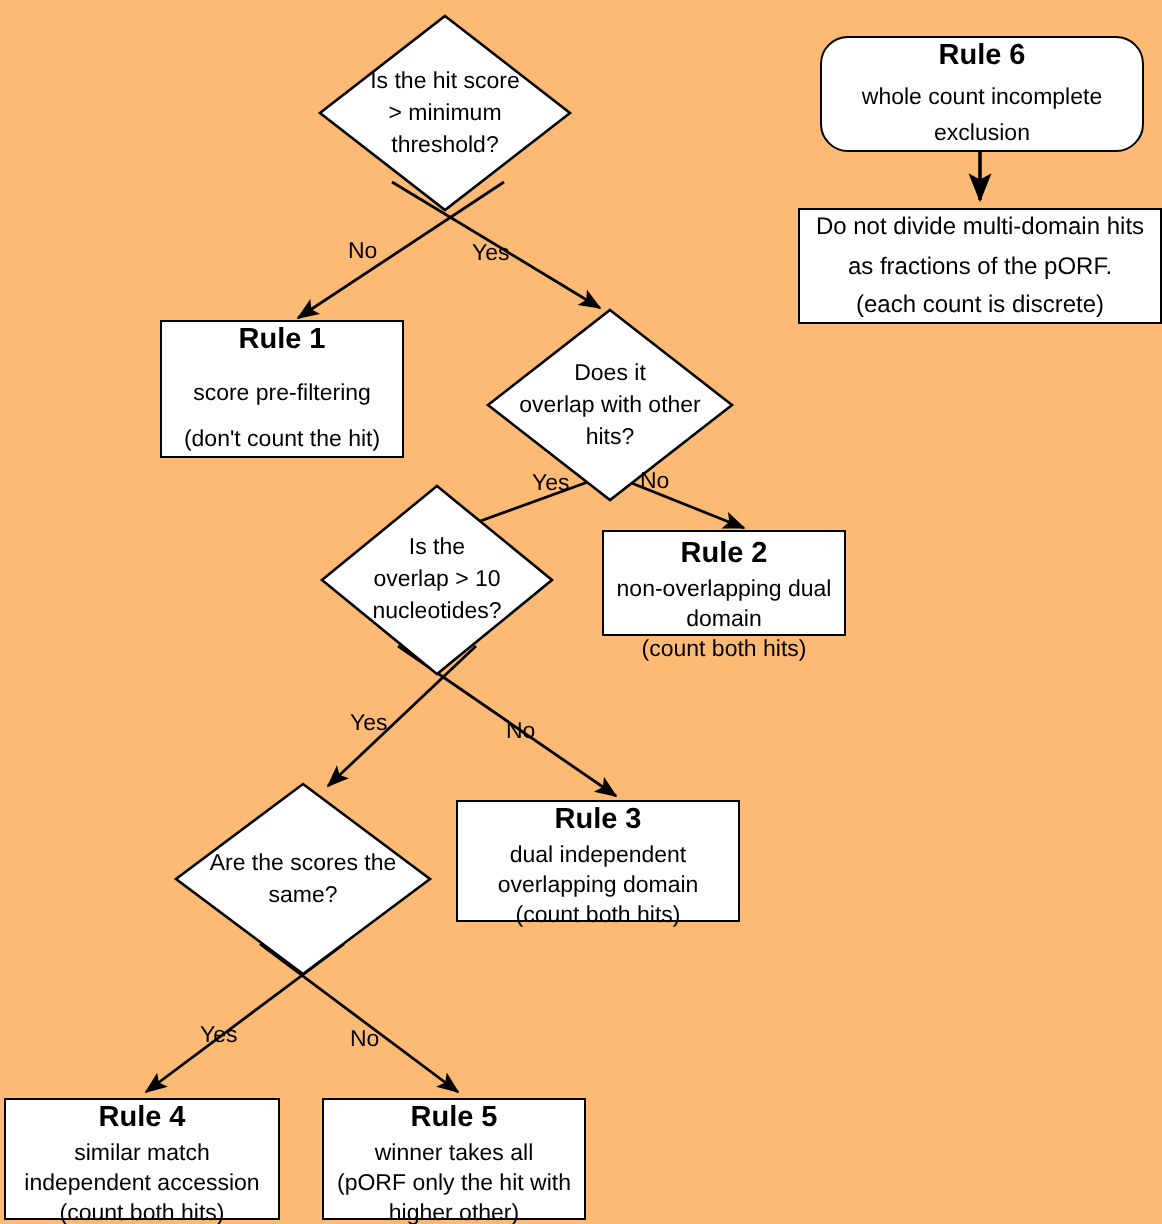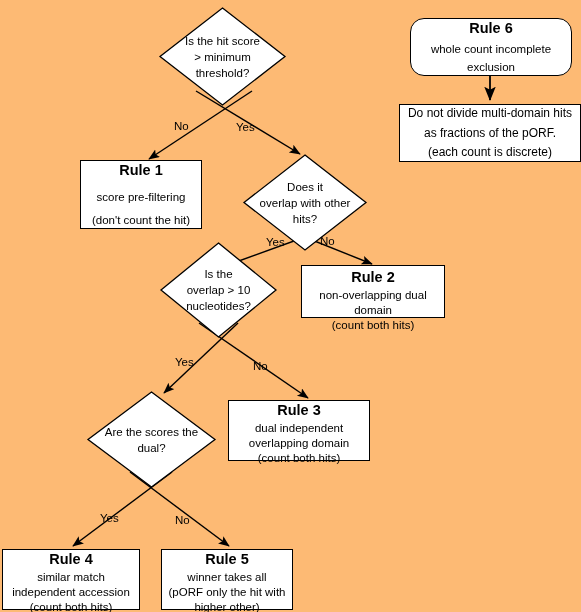--- a/index.html
+++ b/index.html
@@ -157,21 +157,21 @@
     <div class="diamond-text" style="padding-bottom:4px;">
       <span class="dl">Does it</span>
       <span class="dl">overlap with other</span>
       <span class="dl">hits?</span>
     </div>
   </div>
 
   <div class="edge-label" style="left:266px; top:236px;">Yes</div>
   <div class="edge-label" style="left:320px; top:235px;">No</div>
 
-  <div class="node rect-node" style="left:301px; top:265px; width:144px; height:53px; padding-top:2px;">
+  <div class="node rect-node" style="left:301px; top:265px; width:122px; height:53px; padding-top:2px;">
     <span class="rule-title">Rule 2</span>
     <span class="rule-line">non-overlapping dual</span>
     <span class="rule-line">domain</span>
     <span class="rule-line">(count both hits)</span>
   </div>
 
   <div class="diamond" style="left:160px; top:242px; width:117px; height:96px;">
     <svg width="117" height="96" viewBox="0 0 117 96">
       <polygon points="58.5,1 116,48 58.5,95 1,48" fill="#ffffff" stroke="#000000" stroke-width="1.3"></polygon>
     </svg>
@@ -191,21 +191,21 @@
     <span class="rule-line">overlapping domain</span>
     <span class="rule-line">(count both hits)</span>
   </div>
 
   <div class="diamond" style="left:87px; top:391px; width:129px; height:97px;">
     <svg width="129" height="97" viewBox="0 0 129 97">
       <polygon points="64.5,1 128,48.5 64.5,96 1,48.5" fill="#ffffff" stroke="#000000" stroke-width="1.3"></polygon>
     </svg>
     <div class="diamond-text" style="padding-bottom:4px;">
       <span class="dl">Are the scores the</span>
-      <span class="dl">dual?</span>
+      <span class="dl">same?</span>
     </div>
   </div>
 
   <div class="edge-label" style="left:100px; top:512px;">Yes</div>
   <div class="edge-label" style="left:175px; top:514px;">No</div>
 
   <div class="node rect-node" style="left:2px; top:549px; width:138px; height:61px;">
     <span class="rule-title">Rule 4</span>
     <span class="rule-line">similar match</span>
     <span class="rule-line">independent accession</span>

